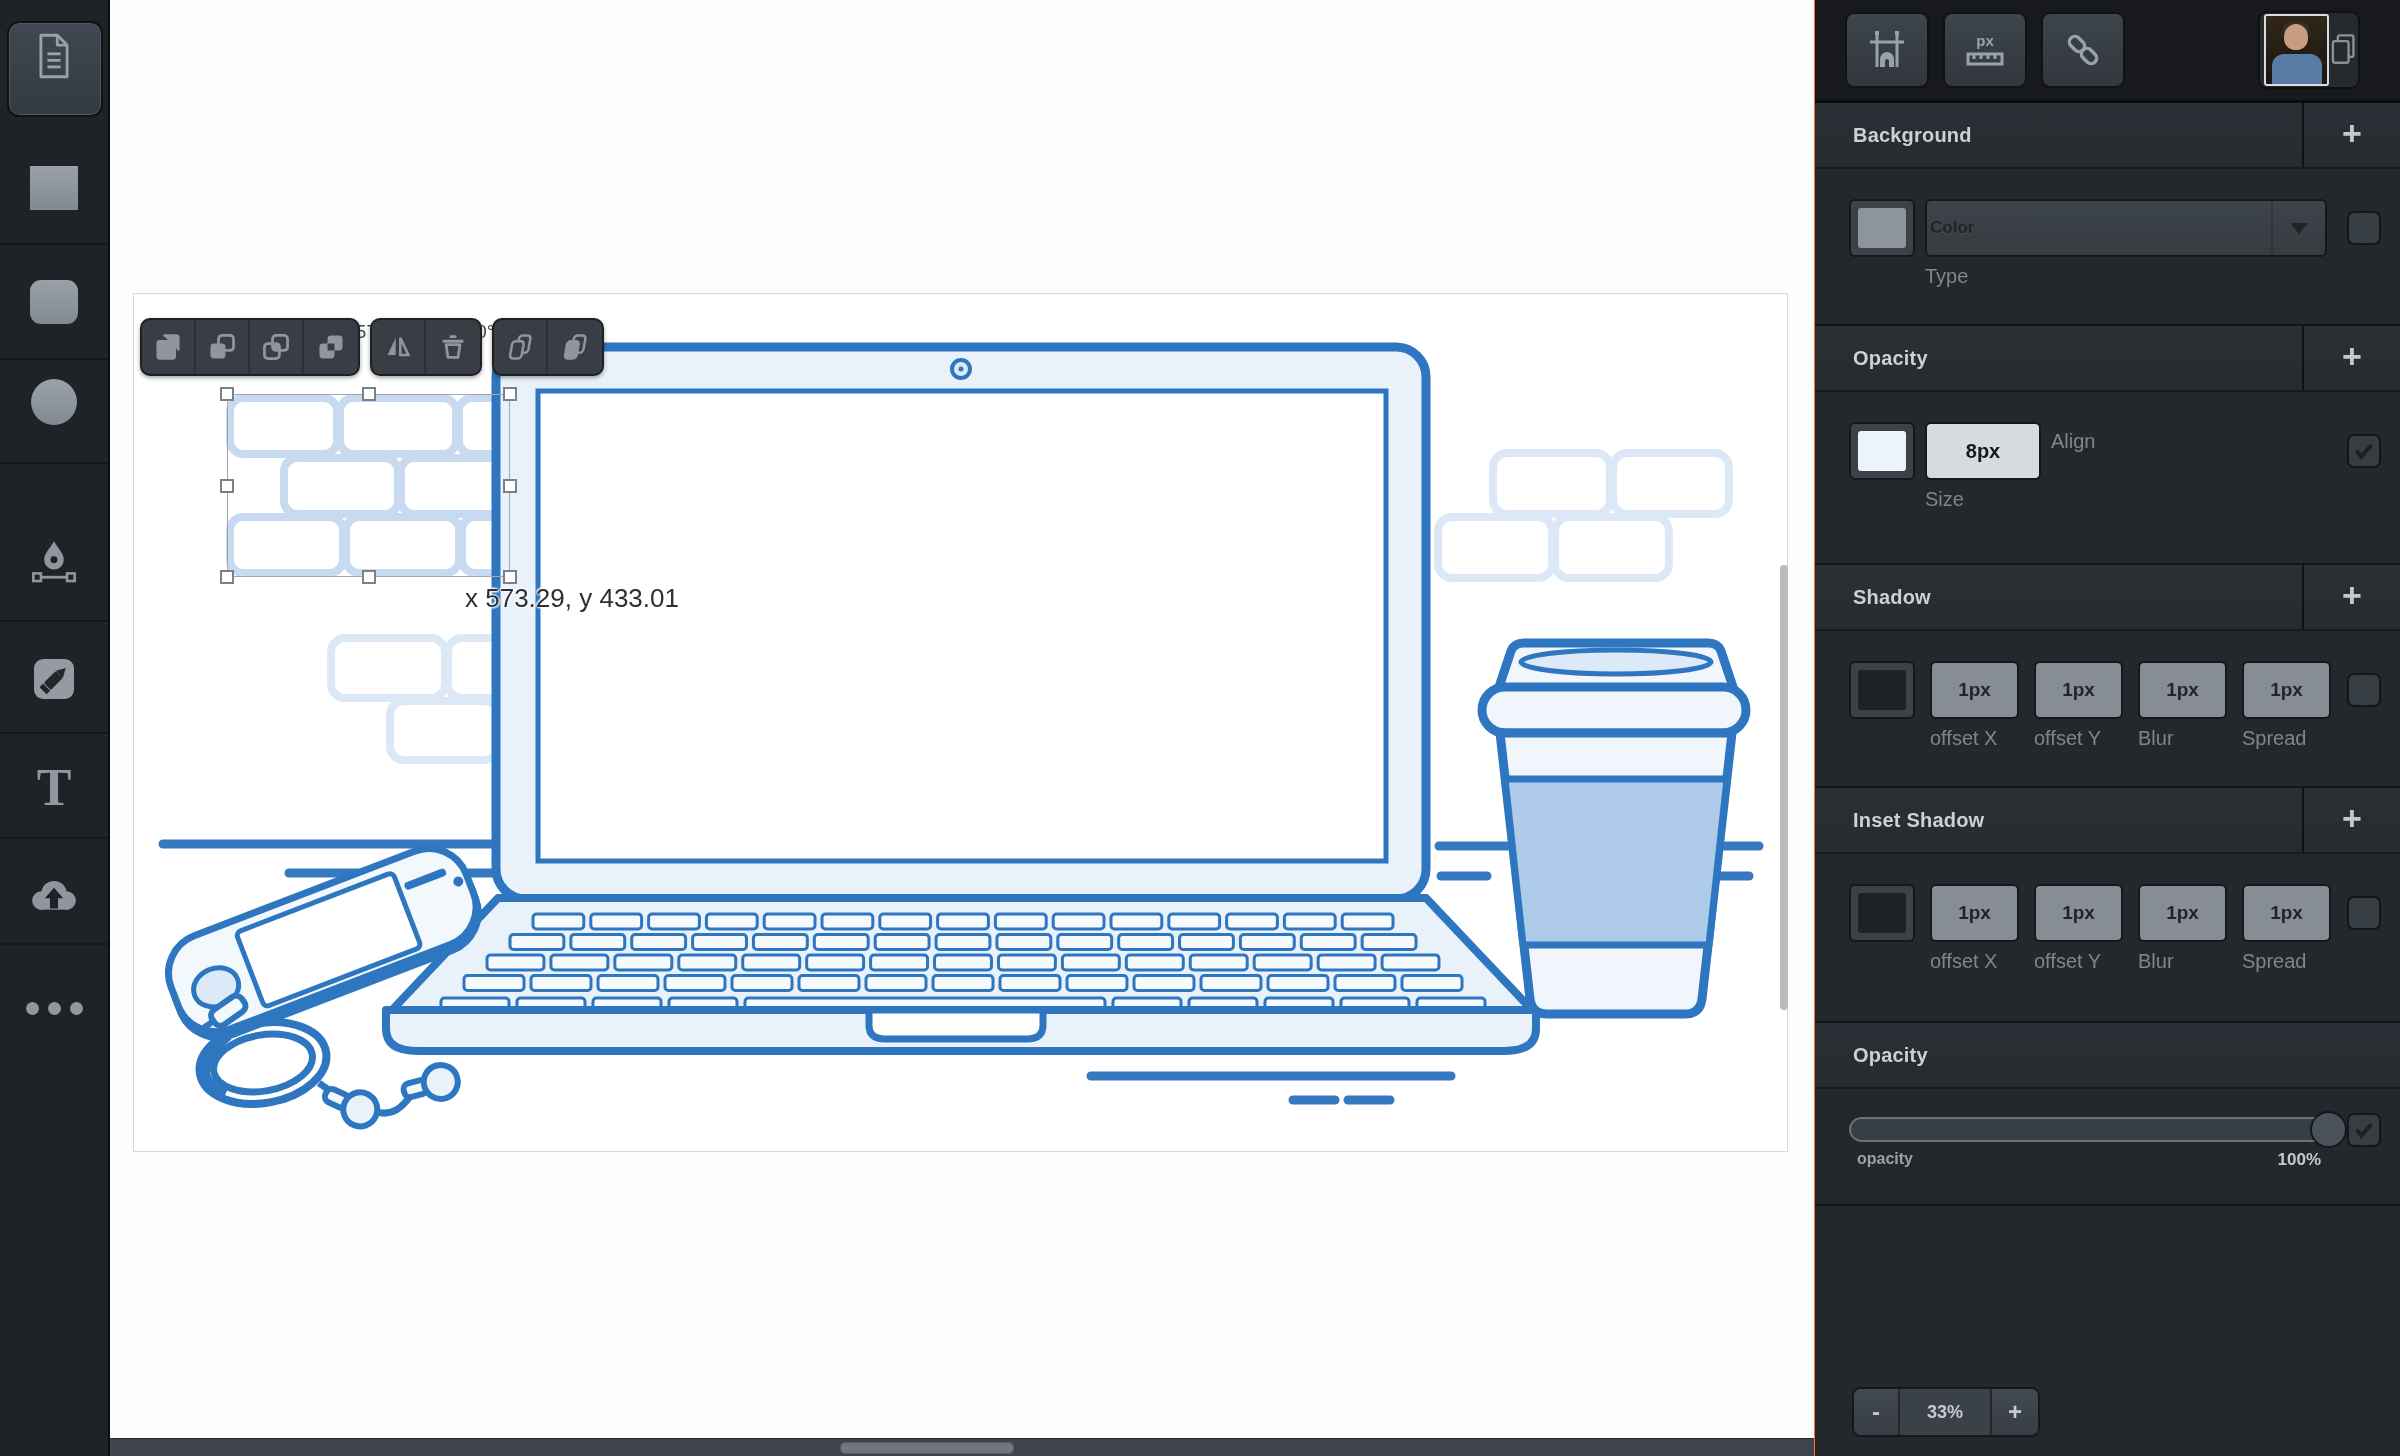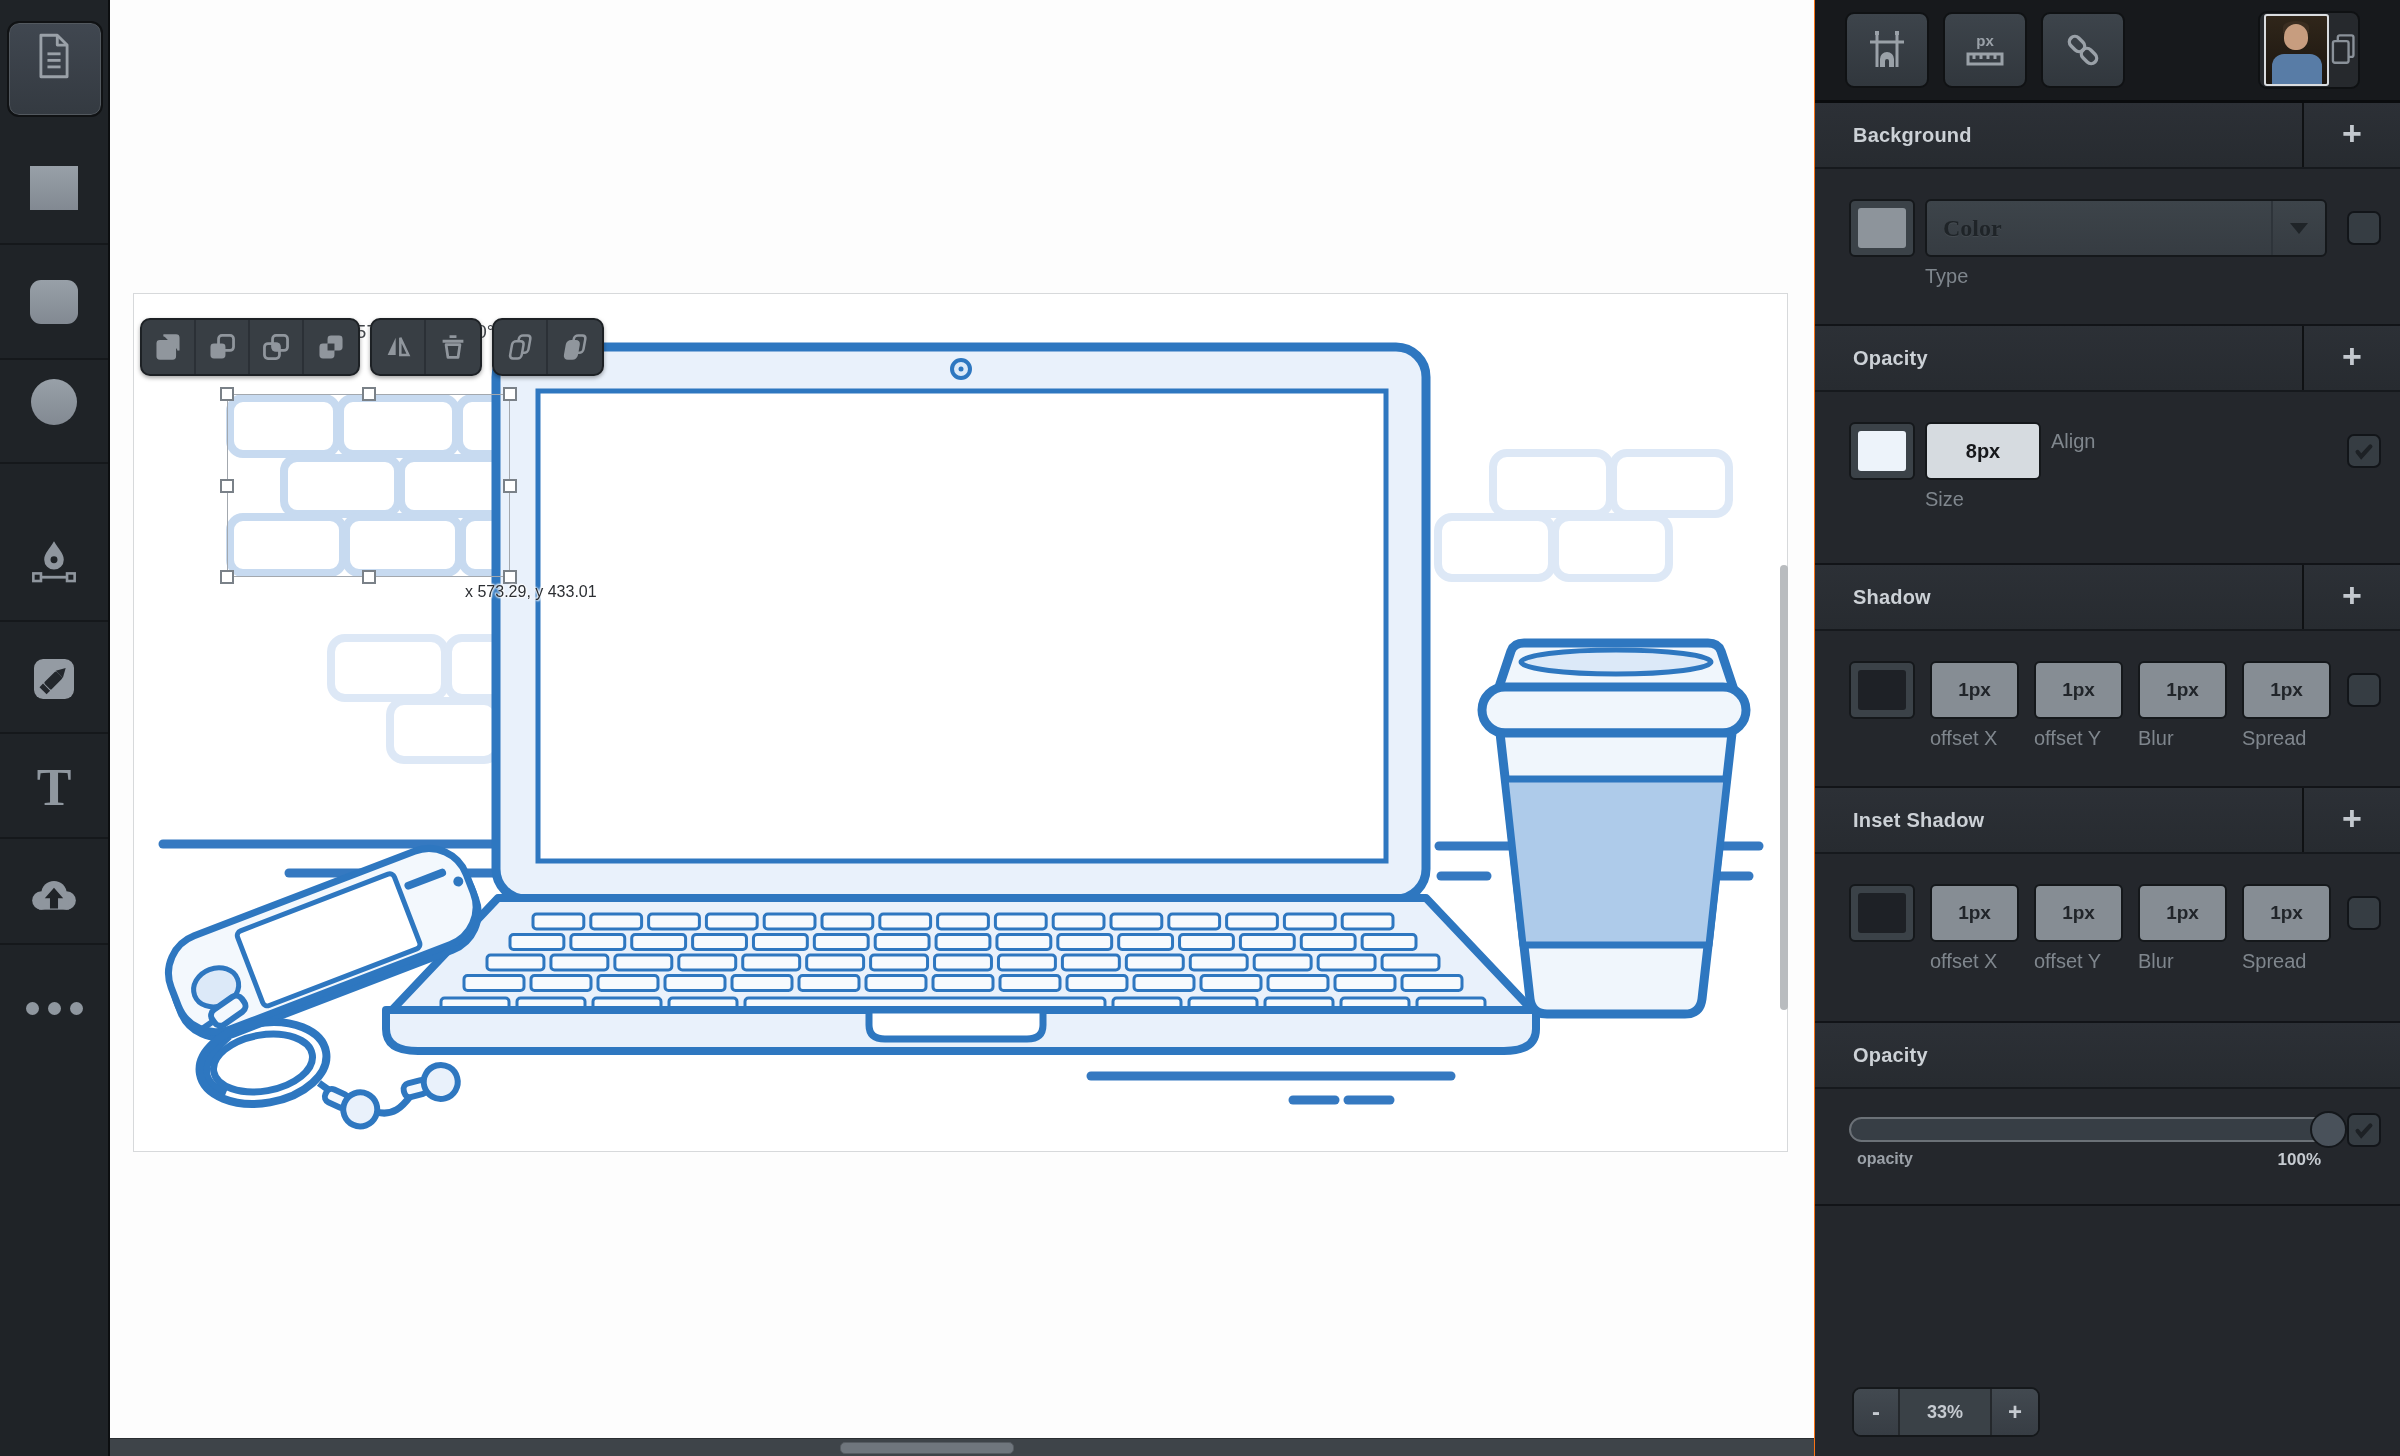--- a/index.html
+++ b/index.html
@@ -18,21 +18,21 @@
   .dots i{width:13px;height:13px;border-radius:50%;background:#8f979f;}
 
   
   .workspace{position:absolute;left:108px;top:0;width:1707px;height:1456px;background:#fdfdfd;}
   .page{position:absolute;left:25px;top:293px;width:1655px;height:859px;background:#fff;border:1px solid #d7d9db;box-sizing:border-box;}
   .page svg{position:absolute;left:0;top:0;}
   #kb rect{fill:#f7fafd;stroke:#2e77c0;stroke-width:3;}
 
   .size-readout{position:absolute;left:119px;top:321px;font-size:19px;color:#44484d;white-space:nowrap;z-index:2;
     text-shadow:0 0 2px #fff,0 0 3px #fff,1px 1px 2px #fff,-1px -1px 2px #fff;}
-  .pos-readout{position:absolute;left:357px;top:583px;font-size:16px;color:#2c2f33;white-space:nowrap;z-index:5;
+  .pos-readout{position:absolute;left:357px;top:583px;font-size:26px;color:#2c2f33;white-space:nowrap;z-index:5;
     text-shadow:0 0 2px #fff,0 0 3px #fff,1px 1px 2px #fff,-1px -1px 2px #fff;}
 
   .ctx-toolbar{position:absolute;left:32px;top:318px;display:flex;gap:10px;z-index:4;}
   .ctx-group{display:flex;background:#383e44;border:2px solid #1d2125;border-radius:10px;overflow:hidden;box-shadow:0 2px 4px rgba(0,0,0,.35);}
   .ctx-btn{width:54px;height:54px;background:transparent;border:none;border-right:2px solid #2b3036;display:flex;align-items:center;justify-content:center;cursor:pointer;padding:0;}
   .ctx-group .ctx-btn:last-child{border-right:none;}
 
   .selection{position:absolute;left:119px;top:394px;width:283px;height:183px;z-index:4;pointer-events:none;}
   .selection .frame{position:absolute;inset:0;border:1px solid #a3a8ae;}
   .handle{position:absolute;width:14px;height:14px;background:#fff;border:2px solid #7a8188;box-sizing:border-box;}
@@ -55,21 +55,21 @@
   .section{border-bottom:2px solid #121418;}
   .sec-head{position:relative;height:64px;background:linear-gradient(#2c3036,#272b30);border-bottom:2px solid #16191d;display:flex;align-items:center;}
   .sec-title{margin-left:38px;font-size:20px;font-weight:bold;color:#ccd1d6;letter-spacing:.2px;}
   .sec-add{position:absolute;right:0;top:0;width:98px;height:100%;background:transparent;border:none;border-left:2px solid #0f1113;color:#c3c8ce;font-size:34px;font-weight:bold;cursor:pointer;display:flex;align-items:center;justify-content:center;padding-bottom:4px;box-sizing:border-box;}
   .sec-body{position:relative;padding:30px 0 0 34px;}
   .row{display:flex;align-items:flex-start;}
   .swatch-frame{width:66px;height:58px;background:#3b4248;border:2px solid #15181b;border-radius:6px;display:flex;align-items:center;justify-content:center;cursor:pointer;box-sizing:border-box;}
   .swatch{width:48px;height:40px;border-radius:3px;}
   .field{margin-left:10px;}
   .dropdown{position:relative;height:58px;background:linear-gradient(#3d444a,#363c42);border:2px solid #15181b;border-radius:6px;display:flex;align-items:center;cursor:pointer;box-sizing:border-box;}
-  .dd-text{margin-left:16px;font-size:24px;font-weight:bold;color:#1f2428;text-shadow:0 1px 0 rgba(255,255,255,.06);font-family:Liberation Serif, serif;}
+  .dd-text{margin-left:3px;font-size:17px;font-weight:bold;color:#1f2428;text-shadow:0 1px 0 rgba(255,255,255,.06);}
   .dd-right{position:absolute;right:0;top:0;height:100%;width:52px;border-left:2px solid #2e343a;display:flex;align-items:center;justify-content:center;}
   .dd-caret{width:0;height:0;border-left:9px solid transparent;border-right:9px solid transparent;border-top:11px solid #1f2428;}
   .field-label{margin-top:8px;font-size:20px;color:#7f868d;}
   .num-input{height:58px;border:2px solid #15181b;border-radius:6px;display:flex;align-items:center;justify-content:center;font-size:20px;font-weight:bold;box-sizing:border-box;cursor:text;}
   .num-light{background:#d6dbe0;color:#17191c;}
   .num-dim{background:#868d94;color:#21252a;}
   .checkbox{position:absolute;right:19px;width:34px;height:34px;background:#363d43;border:2px solid #121519;border-radius:7px;cursor:pointer;box-sizing:border-box;display:flex;align-items:center;justify-content:center;}
   .mini-field{margin-left:15px;width:89px;}
   .mini-field:first-of-type{margin-left:10px;}
   .mini-field .num-input{width:89px;height:58px;font-size:19px;}

